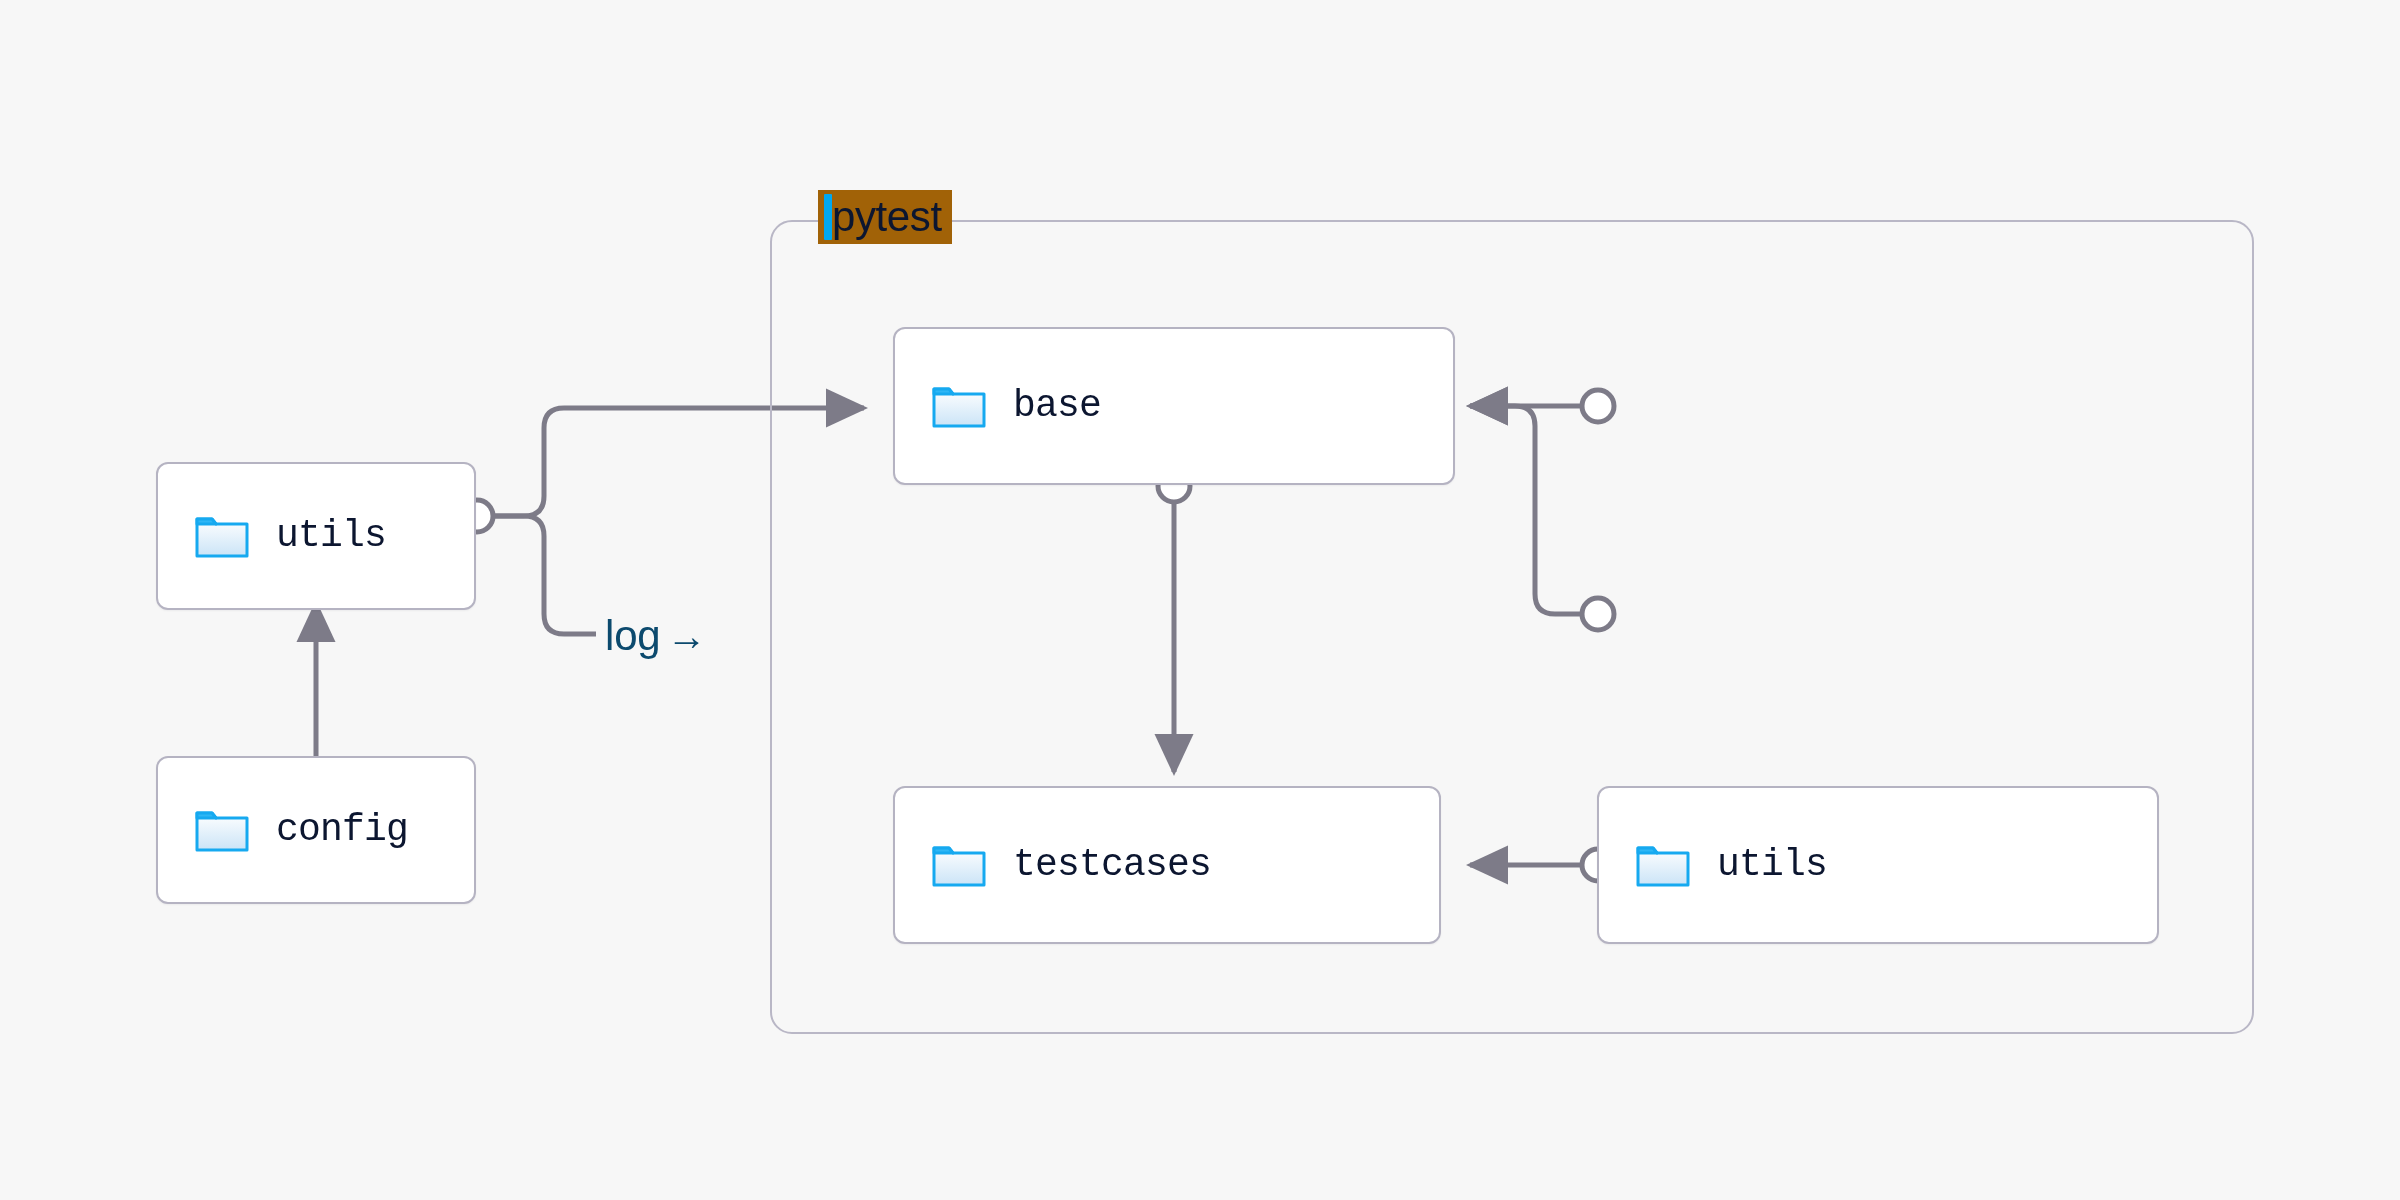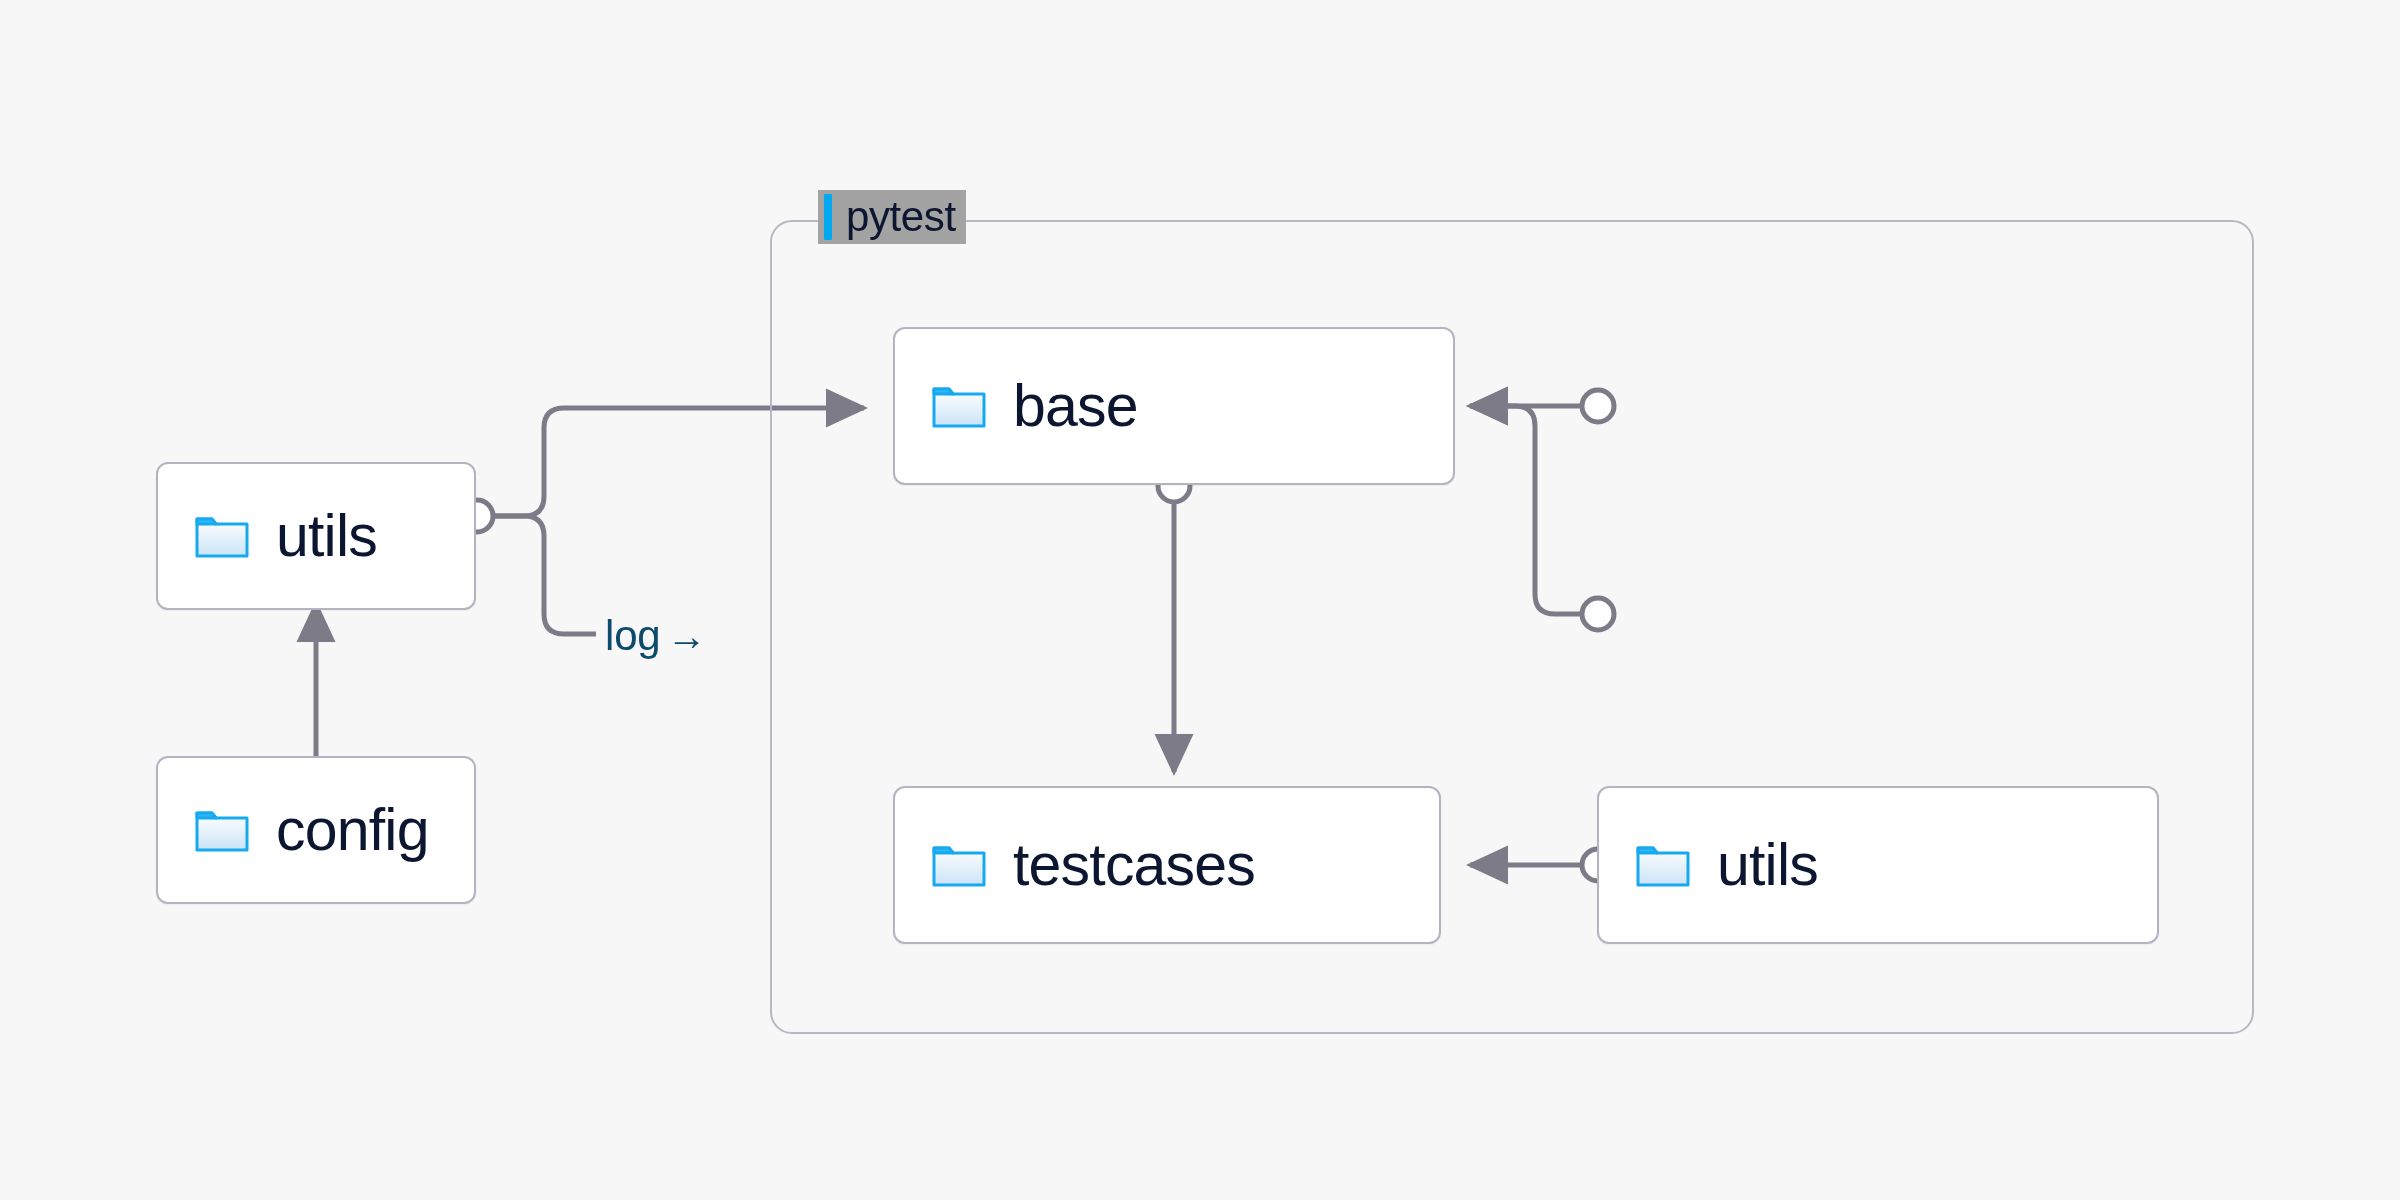--- a/index.html
+++ b/index.html
@@ -27,22 +27,22 @@
   .group-box {
     position: absolute;
     border: 2px solid #b9b7c6;
     border-radius: 22px;
     background: transparent;
   }
   .group-label {
     position: absolute;
     display: flex;
     align-items: center;
-    gap: 14px;
-    background: #a3a3a3;
+    gap: 0;
+    background: #a16207;
     padding: 0 10px 0 6px;
     height: 54px;
   }
   .group-accent {
     width: 8px;
     height: 46px;
     background: #00a8f0;
     border-radius: 1px;
   }
   .group-title {
@@ -63,25 +63,26 @@
     align-items: center;
     box-shadow: 0 1px 2px rgba(20,20,40,0.05);
   }
   .node-inner {
     display: flex;
     align-items: center;
     gap: 26px;
     padding-left: 36px;
   }
   .node-label {
-    font-size: 59px;
+    font-size: 38px;
     color: #0c1630;
     letter-spacing: -0.8px;
     white-space: nowrap;
     line-height: 1;
+    font-family: Liberation Mono, monospace;
   }
 
   
   .folder-icon {
     width: 56px;
     height: 50px;
     flex: 0 0 auto;
     display: block;
   }
 

